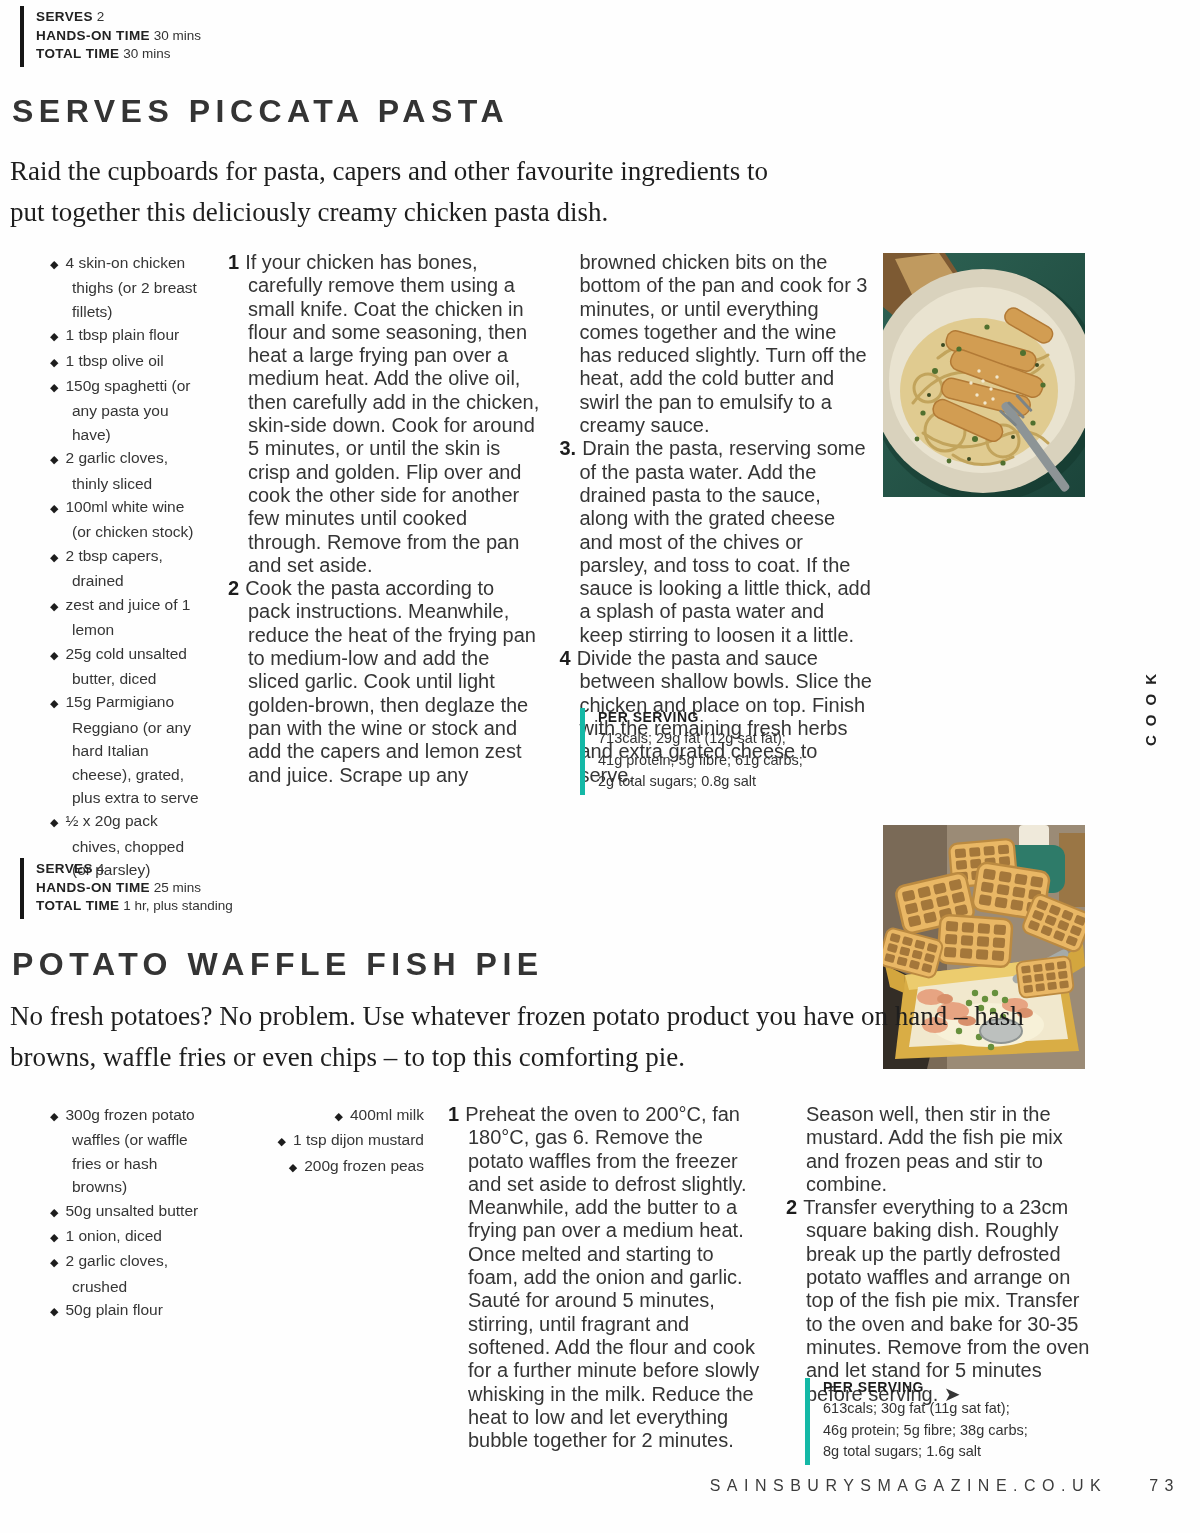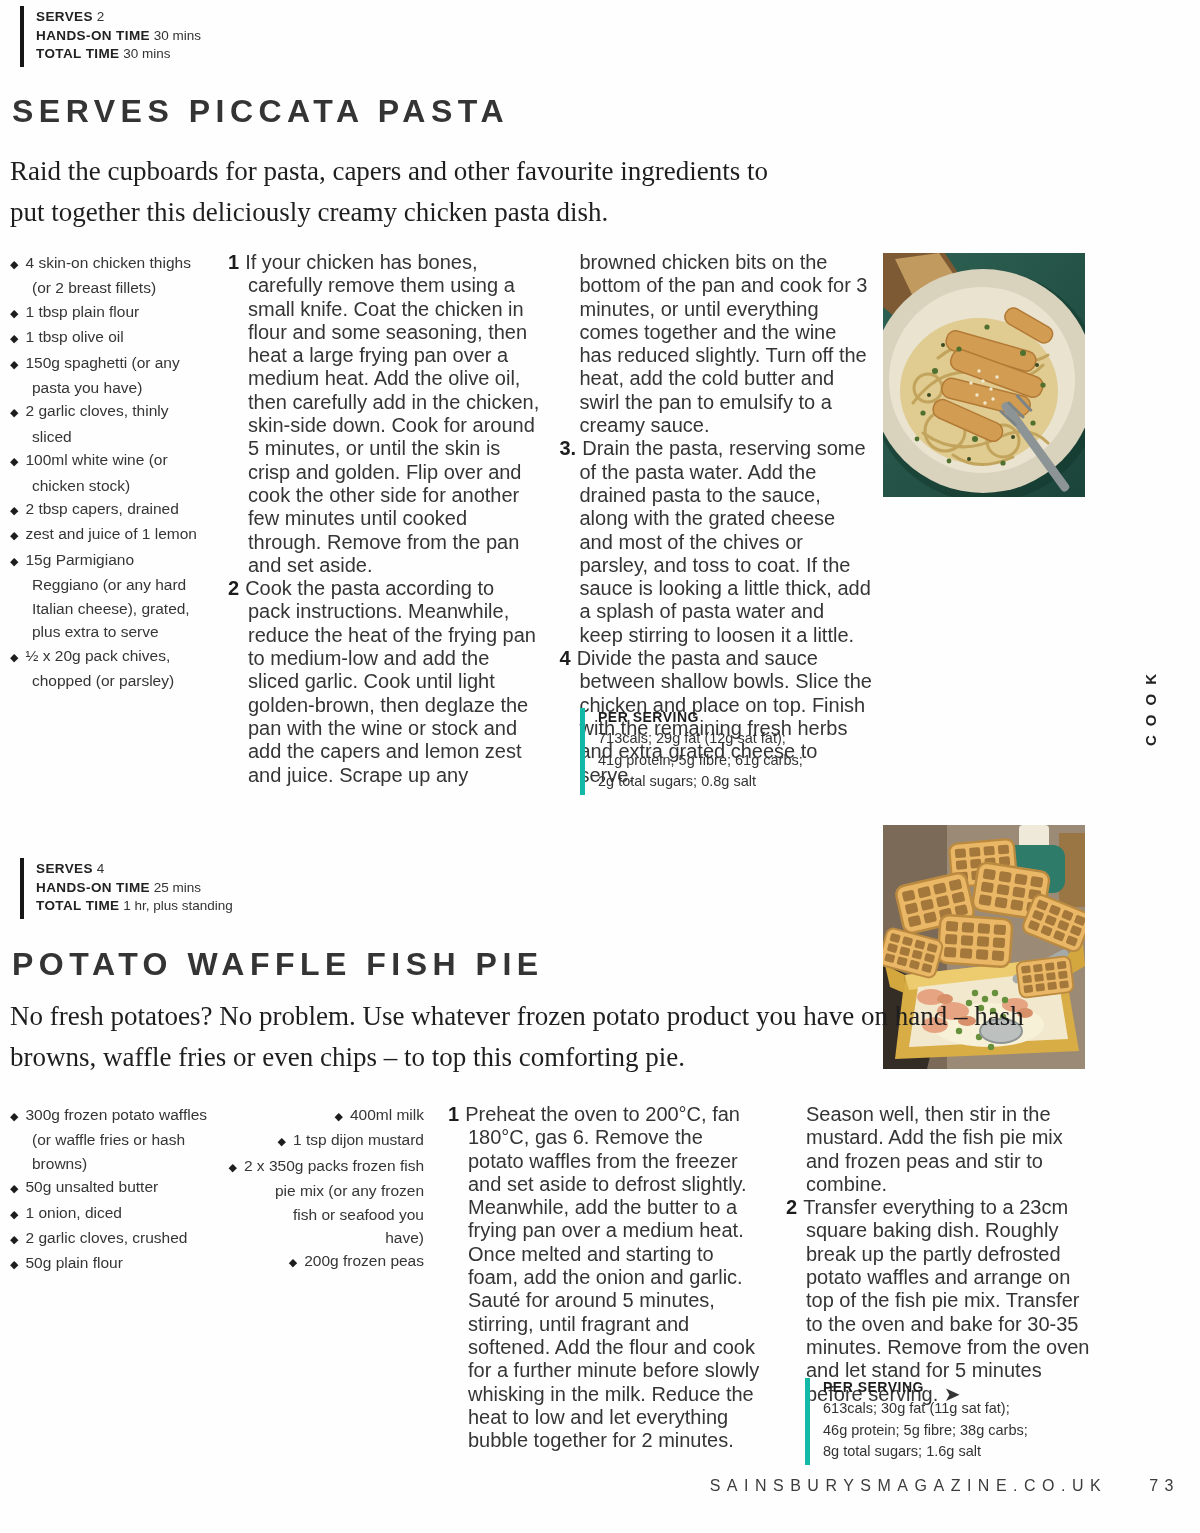--- a/index.html
+++ b/index.html
@@ -11,21 +11,21 @@
         font-size:13.5px;line-height:18.5px;color:#222;}
   .meta-label{font-weight:bold;letter-spacing:.4px;text-align:center;}
   .meta-value{font-weight:normal;color:#333;}
 
   .title{position:absolute;font-size:32px;font-weight:bold;letter-spacing:5.5px;color:#343434;}
   .intro{position:absolute;font-family:"Liberation Serif","DejaVu Serif",serif;
          font-size:27px;line-height:41px;color:#1e1e1e;}
 
   
   .ing-list{position:absolute;font-size:15.5px;line-height:23.4px;color:#353535;}
-  .ing{padding-left:22px;text-indent:-22px;}
+  .ing{padding-left:22px;text-indent:-22px;margin-left:40px;}
   .diamond{font-size:11px;margin-right:7px;color:#1d1d1d;}
 
   
   .method{position:absolute;font-size:20px;line-height:23.3px;color:#353535;
           column-count:2;column-fill:auto;}
   .step{padding-left:20px;text-indent:-20px;}
   .num{font-weight:bold;color:#1d1d1d;margin-right:6px;}
 
   
   .perserv{position:absolute;border-left:5px solid #14b8a6;padding:1px 0 2px 13px;}
@@ -97,20 +97,23 @@
       </div>
 
       <div class="ing">
         <span class="diamond">◆</span><span>2 tbsp capers, drained</span>
       </div>
 
       <div class="ing">
         <span class="diamond">◆</span><span>zest and juice of 1 lemon</span>
       </div>
 
+      <div class="ing">
+        <span class="diamond">◆</span><span>25g cold unsalted butter, diced</span>
+      </div>
 
       <div class="ing">
         <span class="diamond">◆</span><span>15g Parmigiano Reggiano (or any hard Italian cheese), grated, plus extra to serve</span>
       </div>
 
       <div class="ing">
         <span class="diamond">◆</span><span>½ x 20g pack chives, chopped (or parsley)</span>
       </div>
     </div>
 
@@ -335,23 +338,20 @@
   <div class="ing-list" style="left:228px;top:1103px;width:196px;text-align:right;">
 
       <div class="ing">
         <span class="diamond">◆</span><span>400ml milk</span>
       </div>
 
       <div class="ing">
         <span class="diamond">◆</span><span>1 tsp dijon mustard</span>
       </div>
 
-      <div class="ing">
-        <span class="diamond">◆</span><span>2 x 350g packs frozen fish pie mix (or any frozen fish or seafood you have)</span>
-      </div>
 
       <div class="ing">
         <span class="diamond">◆</span><span>200g frozen peas</span>
       </div>
     </div>
 
   <div class="method" style="left:448px;top:1103px;width:650px;height:352px;column-gap:26px;">
 
       <div class="step">
         <span class="num">1</span><span>Preheat the oven to 200°C, fan 180°C, gas 6. Remove the potato waffles from the freezer and set aside to defrost slightly. Meanwhile, add the butter to a frying pan over a medium heat. Once melted and starting to foam, add the onion and garlic. Sauté for around 5 minutes, stirring, until fragrant and softened. Add the flour and cook for a further minute before slowly whisking in the milk. Reduce the heat to low and let everything bubble together for 2 minutes. Season well, then stir in the mustard. Add the fish pie mix and frozen peas and stir to combine.</span>

